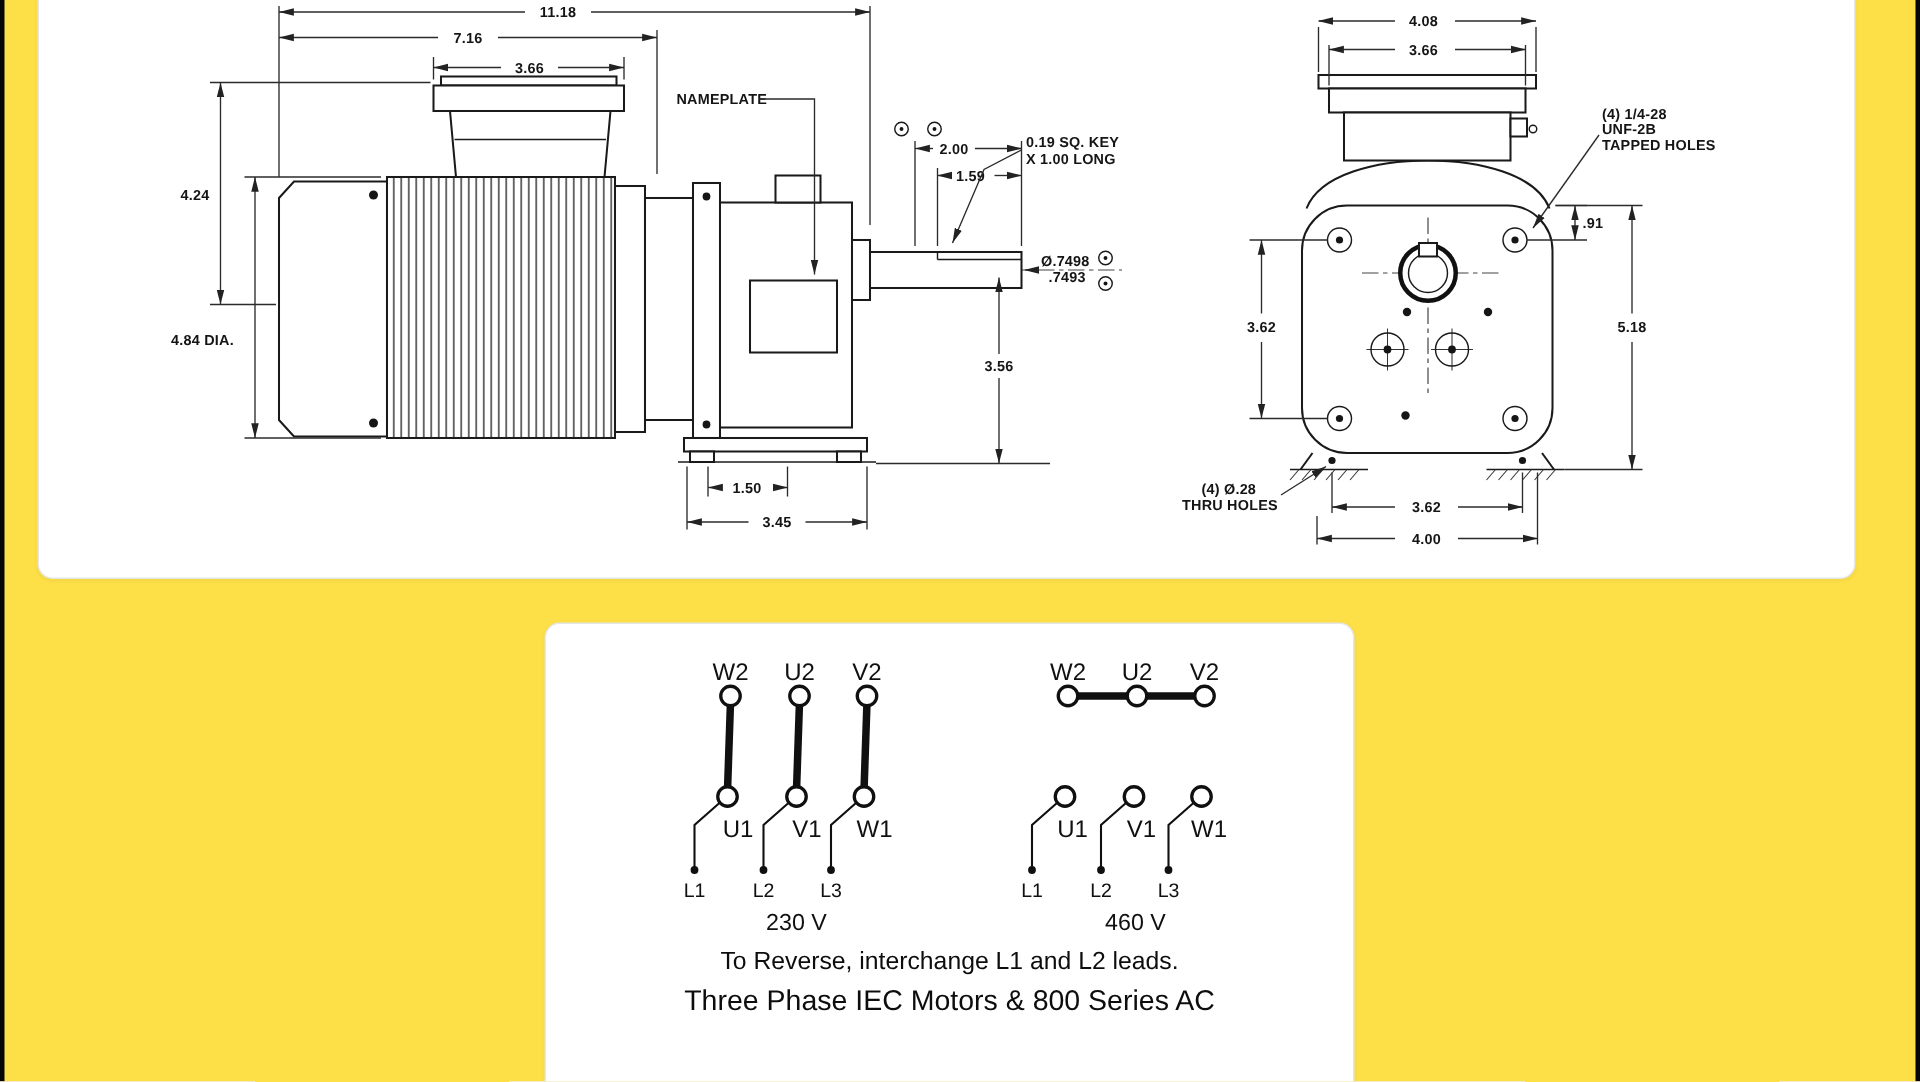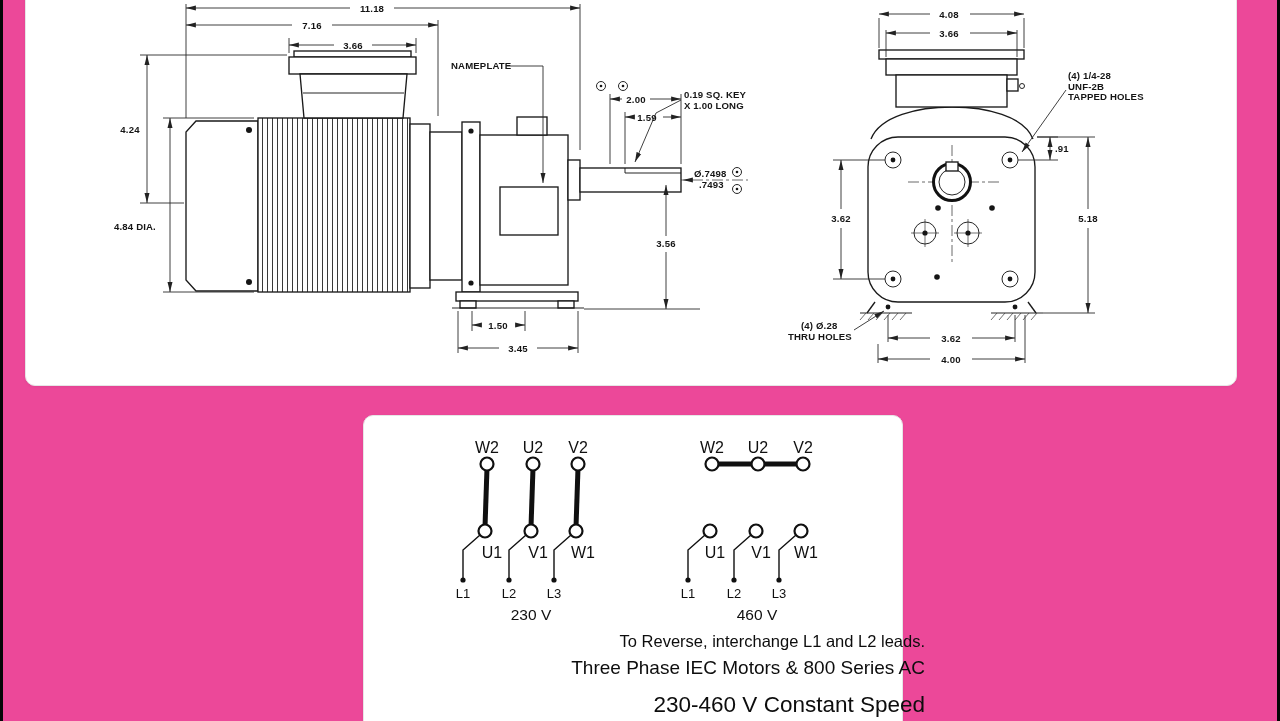--- a/index.html
+++ b/index.html
@@ -1,29 +1,29 @@
 <!DOCTYPE html>
 <html><head>
 <meta charset="utf-8">
 <style>
   *{margin:0;padding:0;box-sizing:border-box}
   html,body{width:1280px;height:721px;overflow:hidden;background:#e9e9e9}
-  .page{position:relative;width:1280px;height:721px;background:#ec4899;overflow:hidden;
+  .page{position:relative;width:1280px;height:721px;background:#fde047;overflow:hidden;
         font-family:"Liberation Sans",sans-serif}
   .edge{position:absolute;top:0;bottom:0;background:#060606}
   .edge-left{left:0;width:3px}
   .edge-right{right:0;width:3px}
   .card{position:absolute;background:#fff;border:1px solid #e6e6e6;border-radius:10px;
         box-shadow:0 1px 3px rgba(0,0,0,.05)}
   .card-drawing{left:25px;top:-14px;width:1212px;height:400px}
   .card-wiring{left:363px;top:415px;width:540px;height:330px}
   svg{position:absolute;display:block}
   #drawing-svg{left:25px;top:0}
   #wiring-svg{left:363px;top:415px}
-  .caption{position:absolute;left:385px;width:540px;text-align:right;color:#0d0d0d}
+  .caption{position:absolute;left:363px;width:540px;text-align:center;color:#0d0d0d}
   .caption.note{top:632px;font-size:16.5px}
   .caption.title{top:657px;font-size:19px}
   .caption.subtitle{top:692px;font-size:22.5px}
   
   .p{stroke:#1a1a1a;stroke-width:1.35;fill:#fff}
   .pn{stroke:#1a1a1a;stroke-width:1.35;fill:none}
   .d{stroke:#1a1a1a;stroke-width:0.95;fill:none}
   .d7{stroke:#333;stroke-width:0.7;fill:none}
   .cl{stroke:#444;stroke-width:0.8;fill:none;stroke-dasharray:11 3 3 3}
   .dim{stroke:#2b2b2b;stroke-width:0.9;fill:none}
@@ -331,14 +331,13 @@
       <text class="wt" x="806" y="558">W1</text>
       <text class="wt wl" x="688" y="598">L1</text>
       <text class="wt wl" x="734" y="598">L2</text>
       <text class="wt wl" x="779" y="598">L3</text>
       <text class="wt wv" x="757" y="620">460 V</text>
     </g>
   </svg>
 
   <div class="caption note">To Reverse, interchange L1 and L2 leads.</div>
   <div class="caption title">Three Phase IEC Motors &amp; 800 Series AC</div>
-  <div class="caption subtitle">230-460 V Constant Speed</div>
 </div>
 
 </body></html>

